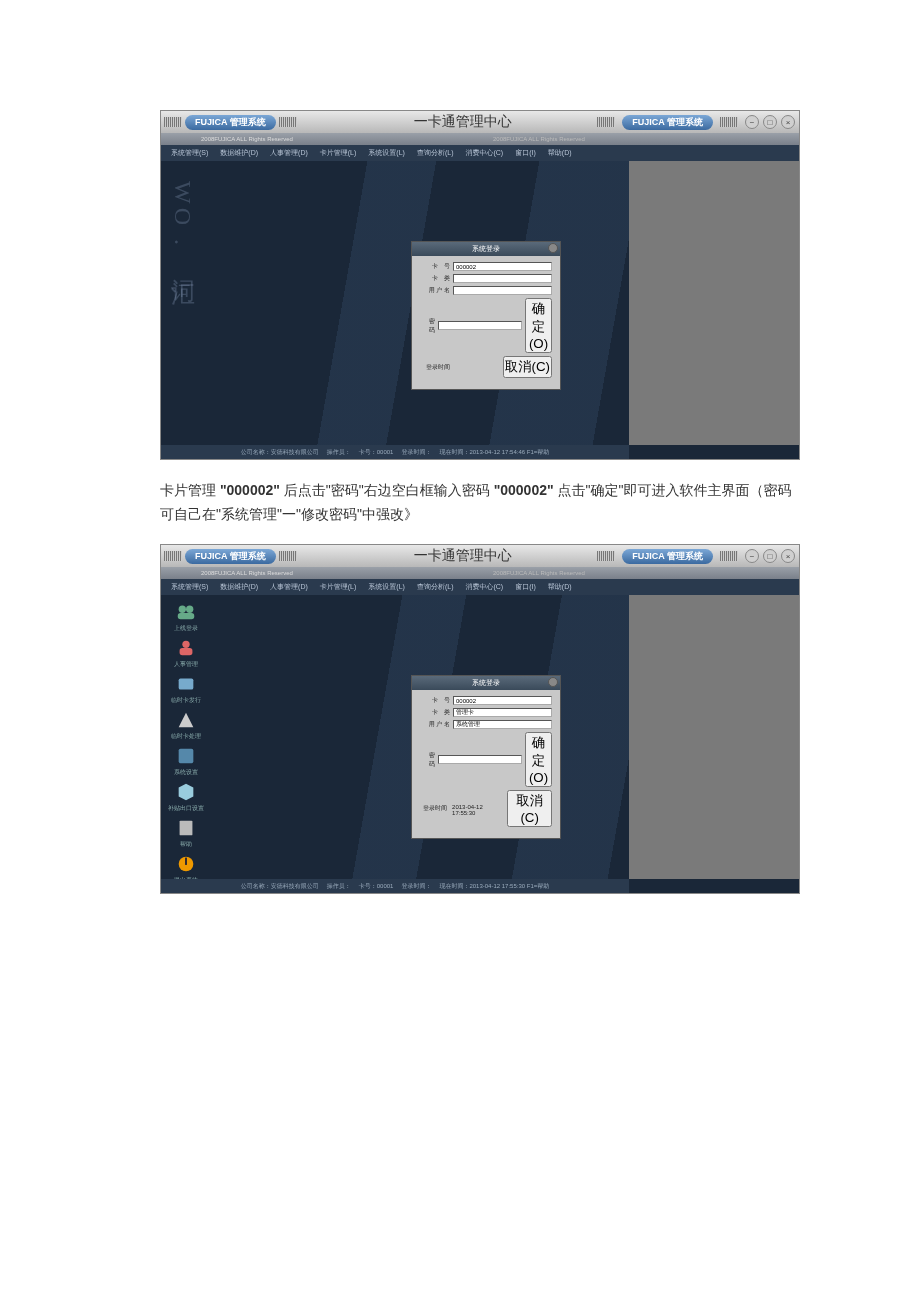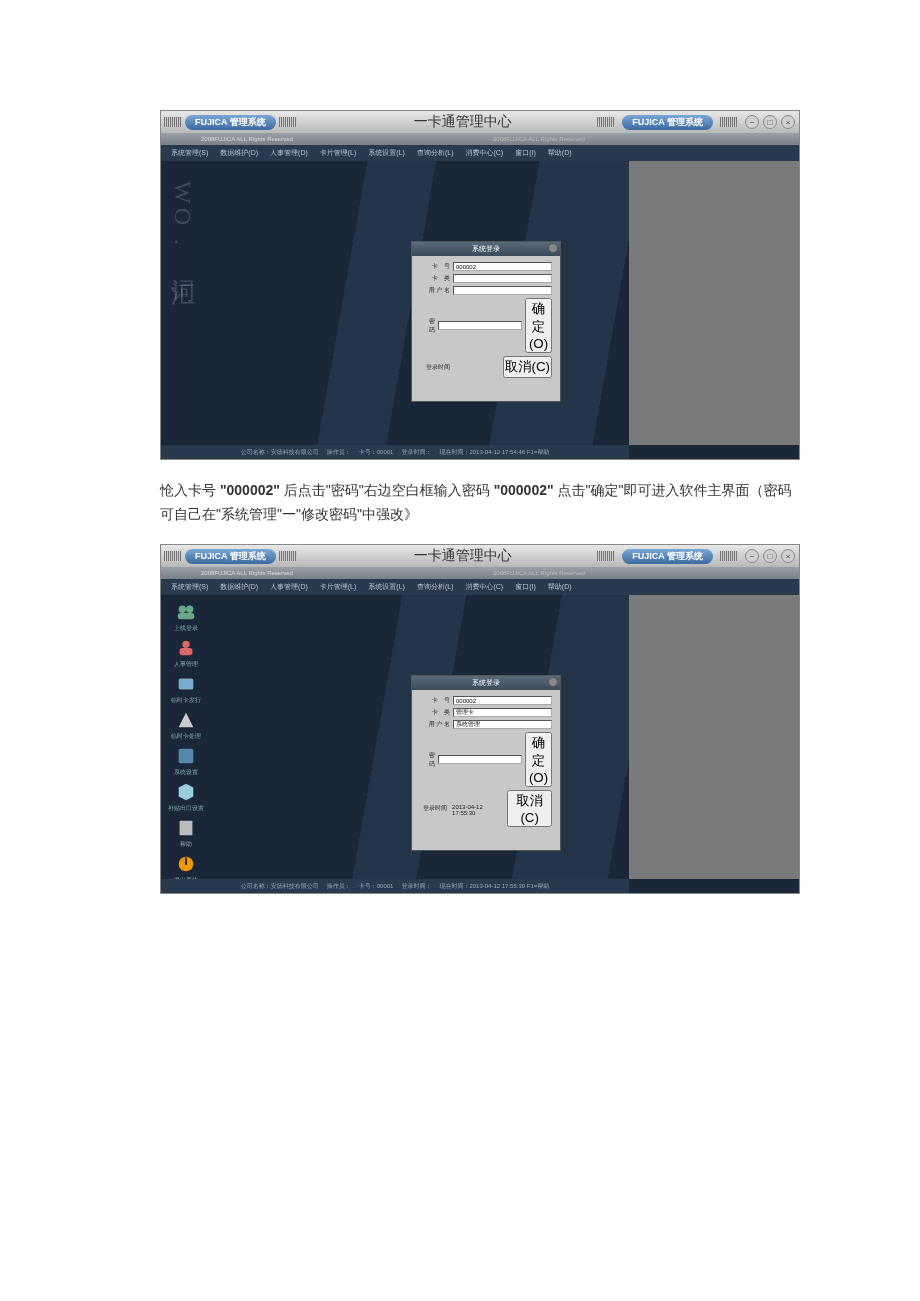--- a/index.html
+++ b/index.html
@@ -110,21 +110,21 @@
     font-size: 7px;
     display:flex;
     align-items:center;
     justify-content:center;
     position:relative;
   }
   .login-close {
     position:absolute; right:2px; top:1px;
     width:10px;height:10px;border-radius:50%;background:#888;border:1px solid #555;
   }
-  .login-body { padding: 6px 8px 20px 8px; font-size:6px; color:#222; }
+  .login-body { padding: 6px 8px 8px 8px; font-size:6px; color:#222; }
   .login-row { display:flex; align-items:center; margin-bottom:3px; gap:3px;}
   .login-row label { width:30px; text-align:right; }
   .login-row input {
     flex:1 1 auto; height:9px; font-size:6px; padding:0 2px;
     border:1px inset #aaa; background:#fff;
   }
   .login-row .static { flex:1 1 auto; height:9px; font-size:6px; padding:0 2px; background:transparent; }
   .statusbar {
     position:absolute;
     left:0; right:170px; bottom:0;
@@ -236,21 +236,21 @@
     <div class="statusbar">
       <span>公司名称：安德科技有限公司</span>
       <span>操作员：</span>
       <span>卡号：00001</span>
       <span>登录时间：</span>
       <span>现在时间：2013-04-12 17:54:46  F1=帮助</span>
     </div>
   </div>
 
   <p class="instruction">
-    <span>怆入卡号</span>
+    <span>卡片管理</span>
     <strong>"000002"</strong>
     <span>后点击"密码"右边空白框输入密码</span>
     <strong>"000002"</strong>
     <span>点击"确定"即可进入软件主界面（密码可自己在"系统管理"一"修改密码"中强改》</span>
   </p>
 
   <div class="screenshot second">
     <div class="titlebar">
       <div class="titlebar-left">
         <span class="bar-grip"></span>

